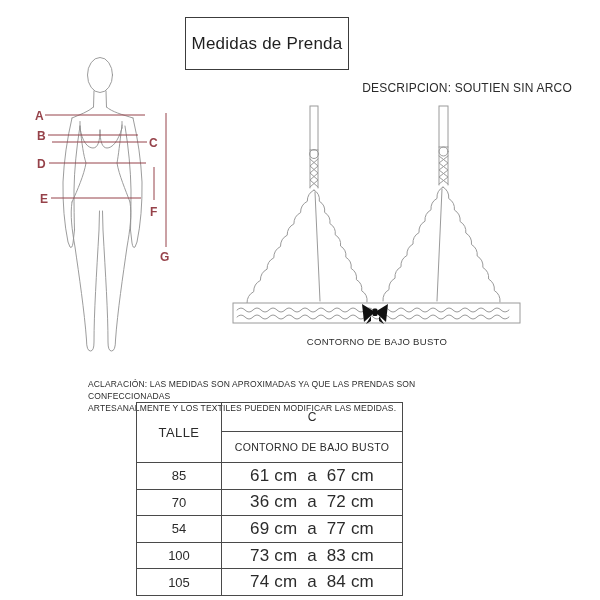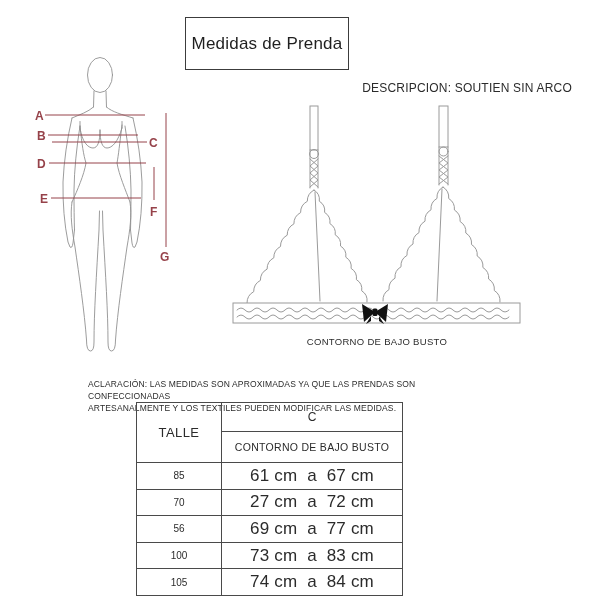--- a/index.html
+++ b/index.html
@@ -22,21 +22,21 @@
     color:#2b2b2b;line-height:12px;letter-spacing:0.15px;}
 
   table.size-table{position:absolute;left:136px;top:402px;border-collapse:collapse;table-layout:fixed;}
   table.size-table td{border:1px solid #4a4a4a;text-align:center;vertical-align:middle;
     color:#2b2b2b;padding:0;white-space:pre;}
   td.col-talle{width:84px;}
   td.col-c{width:180px;}
   .h-talle{font-size:13px;letter-spacing:0.4px;}
   .h-c{font-size:12px;height:28px;}
   .h-cont{font-size:10.5px;height:30px;letter-spacing:0.3px;}
-  .row-talle{font-size:10px;height:25.6px;}
+  .row-talle{font-size:13px;height:25.6px;}
   .row-range{font-size:17px;height:25.6px;letter-spacing:0.2px;}
 
   .outline{fill:none;stroke:#919191;stroke-width:0.9;stroke-linecap:round;stroke-linejoin:round;}
   .bra-line{fill:none;stroke:#9a9a9a;stroke-width:1;stroke-linecap:round;stroke-linejoin:round;}
   .bra-fill{fill:#ffffff;stroke:#9a9a9a;stroke-width:1;}
   .measure{stroke:#96424a;stroke-width:1;fill:none;}
   .mlabel{fill:#96424a;font-family:"Liberation Sans",sans-serif;font-size:12px;font-weight:600;}
   .bow{fill:#111111;stroke:none;}
 </style>
 </head>
@@ -159,24 +159,24 @@
       </tr>
       <tr>
         <td class="col-c h-cont">CONTORNO DE BAJO BUSTO</td>
       </tr>
       <tr>
         <td class="row-talle">85</td>
         <td class="row-range">61 cm  a  67 cm</td>
       </tr>
       <tr>
         <td class="row-talle">70</td>
-        <td class="row-range">27 cm  a  72 cm</td>
+        <td class="row-range">36 cm  a  72 cm</td>
       </tr>
       <tr>
-        <td class="row-talle">56</td>
+        <td class="row-talle">54</td>
         <td class="row-range">69 cm  a  77 cm</td>
       </tr>
       <tr>
         <td class="row-talle">100</td>
         <td class="row-range">73 cm  a  83 cm</td>
       </tr>
       <tr>
         <td class="row-talle">105</td>
         <td class="row-range">74 cm  a  84 cm</td>
       </tr>

